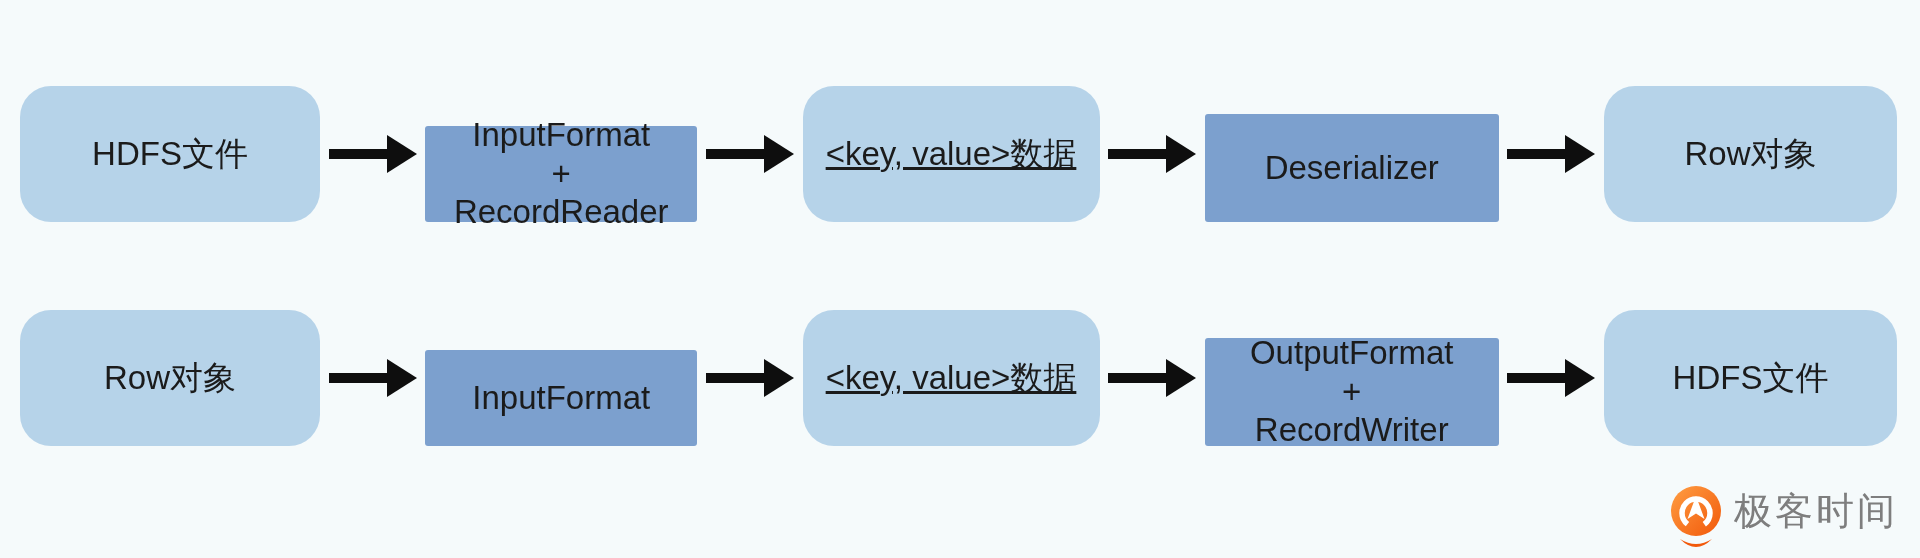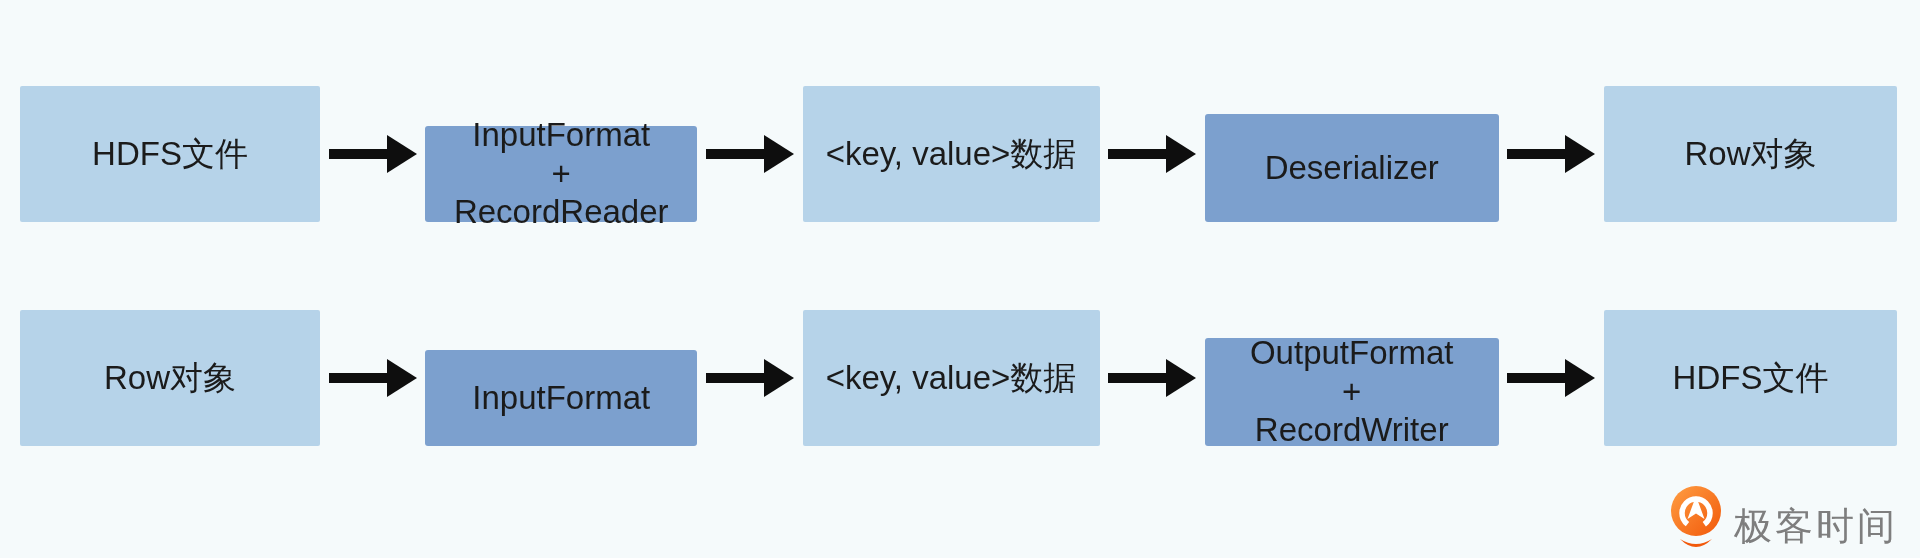--- a/index.html
+++ b/index.html
@@ -32,29 +32,29 @@
     justify-content: center;
     text-align: center;
     font-size: 33px;
     line-height: 1.18;
     color: #1B1B1B;
     white-space: pre-line;
     flex: none;
   }
   .node.light {
     background: #B6D3E9;
-    border-radius: 2px;
+    border-radius: 31px;
   }
   .node.dark {
     background: #7CA0CE;
     border-radius: 3px;
   }
   .w1 { width: 300px; }
   .w2 { width: 272px; margin-top: 40px; }
-  .w3 { width: 297px; }
+  .w3 { width: 297px; text-decoration: underline; }
   .w4 { width: 294px; margin-top: 28px; }
   .w5 { width: 293px; }
 
   .arrow-cell {
     flex: 1;
     display: flex;
     align-items: center;
     justify-content: center;
   }
   .arrow {
@@ -79,21 +79,21 @@
     border-left: 30px solid #0E0E0E;
     border-top: 19px solid transparent;
     border-bottom: 19px solid transparent;
   }
 
   .logo {
     position: absolute;
     right: 22px;
     bottom: 6px;
     display: flex;
-    align-items: flex-end;
+    align-items: flex-start;
     gap: 12px;
   }
   .logo-text {
     font-size: 38px;
     font-weight: 500;
     color: #7E7E7E;
     letter-spacing: 3px;
   }
 </style>
 </head>

